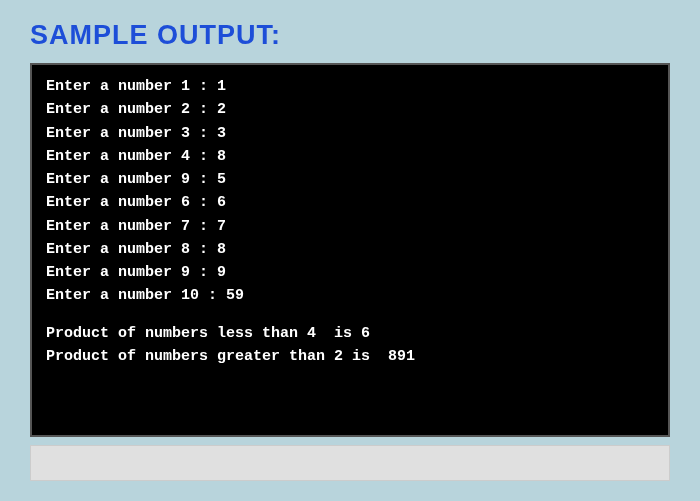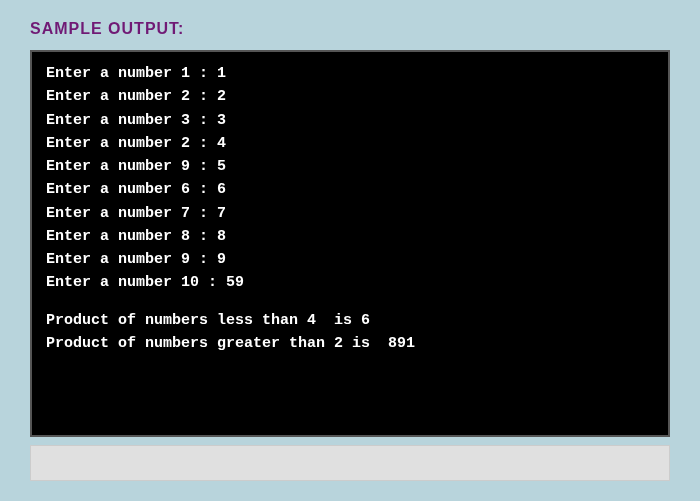--- a/index.html
+++ b/index.html
@@ -14,23 +14,23 @@
       background-color: #b8d4dc;
       font-family: Arial, sans-serif;
       display: flex;
       flex-direction: column;
       align-items: center;
       padding: 20px 30px;
     }
 
     .page-title {
       align-self: flex-start;
-      font-size: 16px;
+      font-size: 27px;
       font-weight: bold;
-      color: #701a75;
+      color: #1d4ed8;
       margin-bottom: 12px;
       letter-spacing: 1px;
     }
 
     .terminal-container {
       width: 100%;
       background-color: #000000;
       border: 2px solid #555;
       padding: 10px 14px 16px 14px;
       flex: 1;
@@ -61,21 +61,21 @@
 <body>
 
 <div class="page-title">SAMPLE OUTPUT:</div>
 
 <div class="terminal-container">
 
   <div>
     <div class="terminal-line">Enter a number 1 : 1</div>
     <div class="terminal-line">Enter a number 2 : 2</div>
     <div class="terminal-line">Enter a number 3 : 3</div>
-    <div class="terminal-line">Enter a number 2 : 4</div>
+    <div class="terminal-line">Enter a number 4 : 8</div>
     <div class="terminal-line">Enter a number 9 : 5</div>
     <div class="terminal-line">Enter a number 6 : 6</div>
     <div class="terminal-line">Enter a number 7 : 7</div>
     <div class="terminal-line">Enter a number 8 : 8</div>
     <div class="terminal-line">Enter a number 9 : 9</div>
     <div class="terminal-line">Enter a number 10 : 59</div>
   </div>
 
   <div class="terminal-spacer"></div>
 

